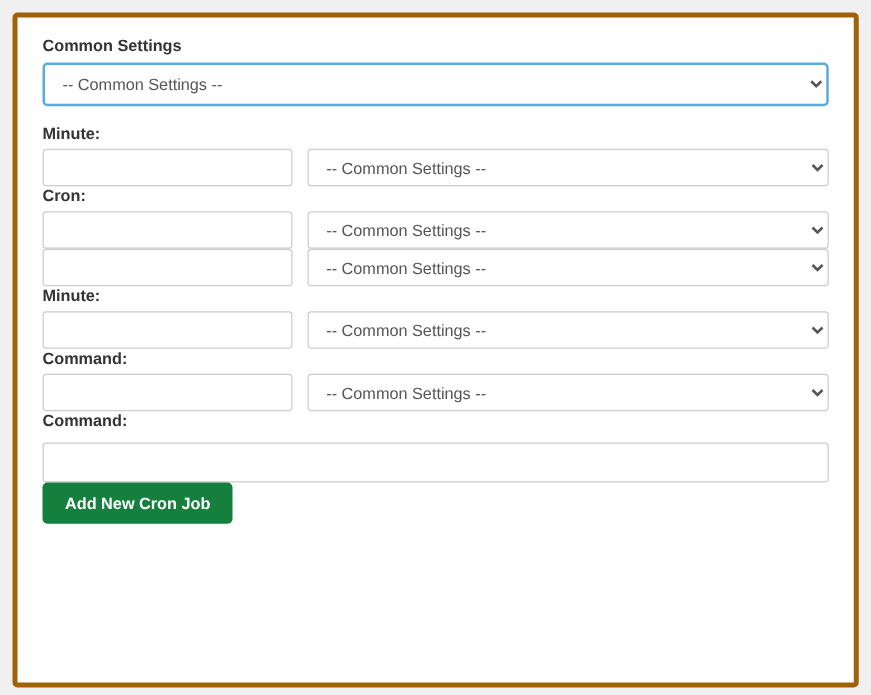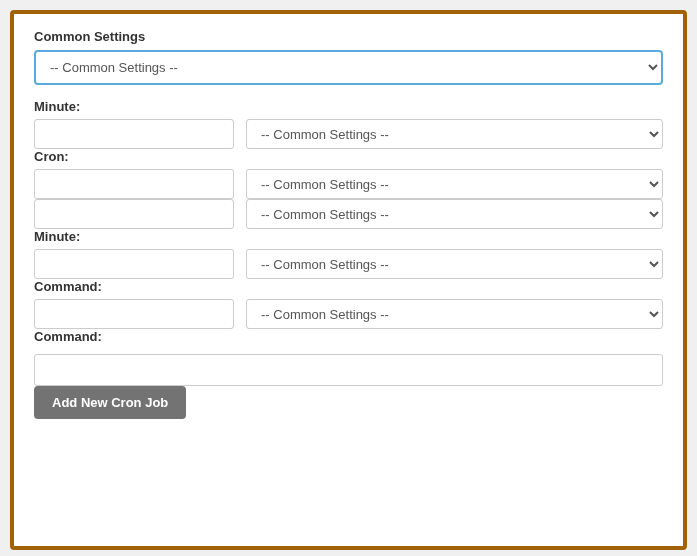--- a/index.html
+++ b/index.html
@@ -98,21 +98,21 @@
       border: 1px solid #ccc;
       border-radius: 3px;
       font-size: 13px;
       color: #333;
       background: #fff;
       height: 32px;
       margin-top: 5px;
     }
 
     .add-button {
-      background-color: #737373;
+      background-color: #15803d;
       color: #fff;
       border: none;
       border-radius: 4px;
       padding: 9px 18px;
       font-size: 13px;
       cursor: pointer;
       font-weight: bold;
     }
   </style>
 </head>

